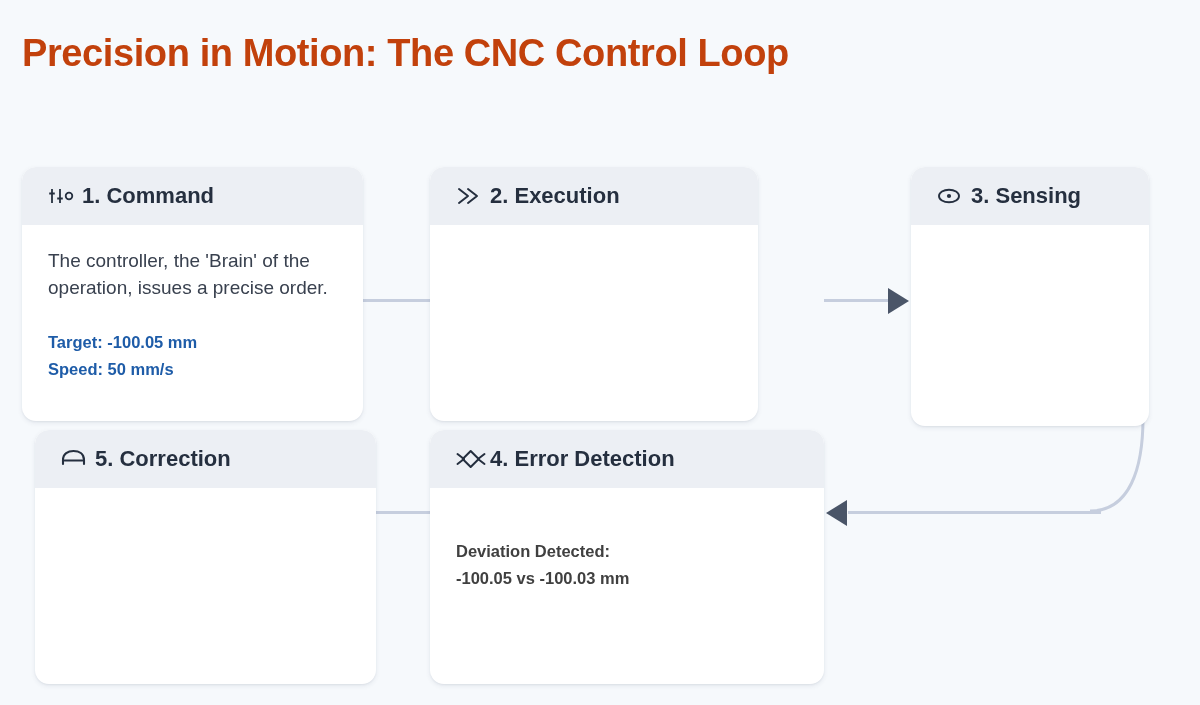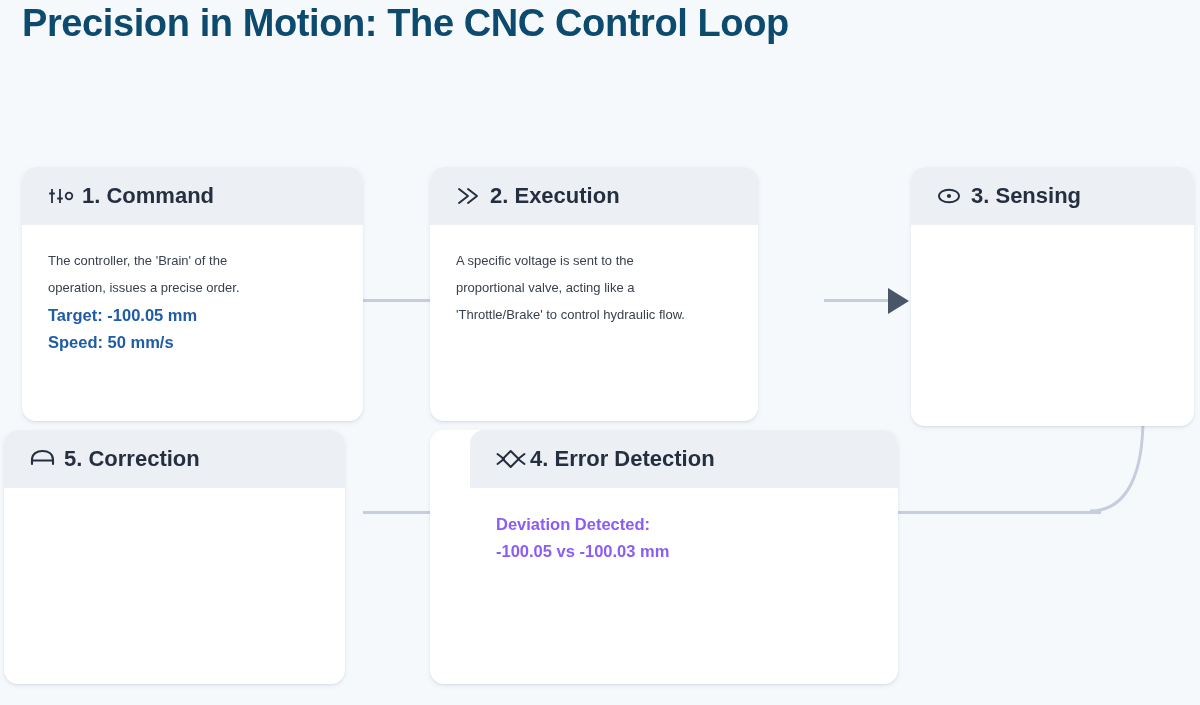--- a/index.html
+++ b/index.html
@@ -10,24 +10,24 @@
     width: 1200px;
     height: 705px;
     background: #f6f9fc;
     font-family: "Liberation Sans", sans-serif;
     overflow: hidden;
     position: relative;
   }
   #page-title {
     position: absolute;
     left: 22px;
-    top: 2px;
+    top: 32px;
     font-size: 38px;
     font-weight: bold;
-    color: #0c4a6e;
+    color: #c2410c;
     letter-spacing: -0.4px;
     white-space: nowrap;
   }
 
   
   .card {
     position: absolute;
     background: #ffffff;
     border-radius: 14px;
     box-shadow: 0 2px 5px rgba(40,60,90,0.09), 0 1px 2px rgba(40,60,90,0.06);
@@ -58,42 +58,42 @@
     font-weight: bold;
     color: #252f3f;
     margin-left: 4px;
     white-space: nowrap;
   }
   .card-body {
     padding: 22px 26px 18px 26px;
     box-sizing: border-box;
   }
   .card-desc {
-    font-size: 13px;
+    font-size: 19px;
     line-height: 27px;
     color: #39414f;
     margin: 0;
     white-space: pre-line;
   }
   .card-metric {
     font-size: 16.5px;
     line-height: 27px;
     font-weight: bold;
-    margin: 1px 0 0 0;
+    margin: 28px 0 0 0;
     white-space: pre-line;
   }
   .metric-blue  { color: #1e5ca8; }
-  .metric-red   { color: #8b5cf6; }
+  .metric-red   { color: #404040; }
 
   
   #card-command      { left: 22px;  top: 167px; width: 341px; height: 254px; }
   #card-execution    { left: 430px; top: 167px; width: 328px; height: 254px; }
-  #card-sensing      { left: 911px; top: 167px; width: 283px; height: 259px; text-align: center; }
-  #card-correction   { left: 4px;  top: 430px; width: 341px; height: 254px; }
-  #card-error        { left: 430px; top: 430px; width: 468px; height: 254px; padding-left: 40px; }
+  #card-sensing      { left: 911px; top: 167px; width: 238px; height: 259px; text-align: center; }
+  #card-correction   { left: 35px;  top: 430px; width: 341px; height: 254px; }
+  #card-error        { left: 430px; top: 430px; width: 394px; height: 254px; }
 
   
   .conn {
     position: absolute;
     background: #c6cede;
     z-index: 1;
   }
   #conn-1-2 { left: 363px;  top: 299px; width: 67px;  height: 3px; }
   #conn-2-3 { left: 824px;  top: 299px; width: 66px;  height: 3px; }
   #conn-4-5 { left: 363px;  top: 511px; width: 67px;  height: 3px; }
@@ -167,25 +167,20 @@
     <span class="card-icon">
       <svg width="28" height="22" viewBox="0 0 28 22">
         <g stroke="#252f3f" stroke-width="2" fill="none" stroke-linecap="round" stroke-linejoin="round">
           <polyline points="3,4 12,11 3,18"></polyline>
           <polyline points="12,4 21,11 12,18"></polyline>
         </g>
       </svg>
     </span>
     <span class="card-title">2. Execution</span>
   </div>
-  <div class="card-body">
-    <p class="card-desc">A specific voltage is sent to the
-proportional valve, acting like a
-'Throttle/Brake' to control hydraulic flow.</p>
-  </div>
 </div>
 
 <div class="card" id="card-sensing">
   <div class="card-header">
     <span class="card-icon">
       <svg width="28" height="22" viewBox="0 0 28 22">
         <g stroke="#252f3f" stroke-width="1.9" fill="none">
           <ellipse cx="12" cy="11" rx="10" ry="6.3"></ellipse>
           <circle cx="12" cy="11" r="2.1" fill="#252f3f" stroke="none"></circle>
         </g>

